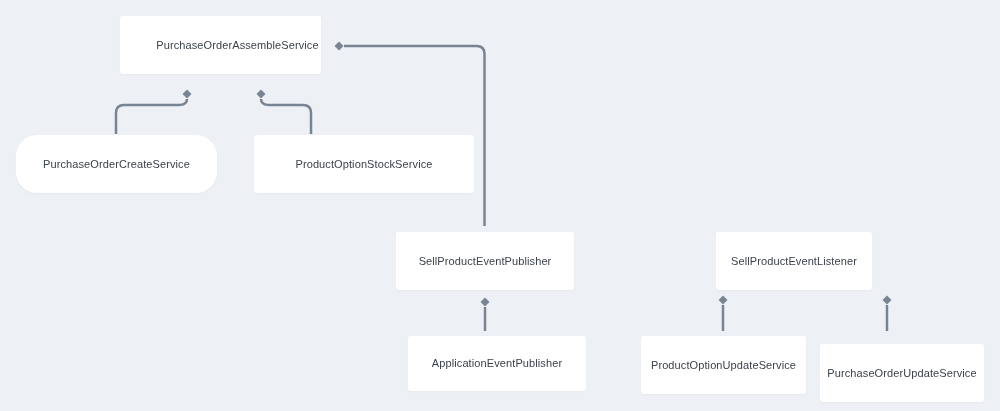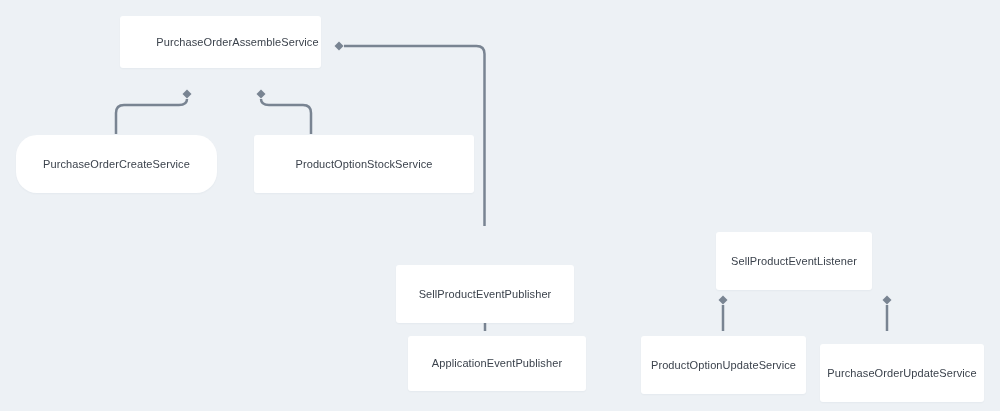--- a/index.html
+++ b/index.html
@@ -64,30 +64,30 @@
       <path class="edge-line" d="M 484.5 226 L 484.5 54 Q 484.5 46 476.5 46 L 344 46"></path>
       <path class="edge-arrow" d="M 339 41.5 L 343.5 46 L 339 50.5 L 334.5 46 Z"></path>
       <path class="edge-line" d="M 485 331 L 485 307"></path>
       <path class="edge-arrow" d="M 485 297.5 L 489.5 302 L 485 306.5 L 480.5 302 Z"></path>
       <path class="edge-line" d="M 723 331 L 723 305"></path>
       <path class="edge-arrow" d="M 723 295.5 L 727.5 300 L 723 304.5 L 718.5 300 Z"></path>
       <path class="edge-line" d="M 887 331 L 887 305"></path>
       <path class="edge-arrow" d="M 887 295.5 L 891.5 300 L 887 304.5 L 882.5 300 Z"></path>
     </svg>
   <div id="nodes-layer">
-      <div class="node" style="left: 120px; top: 16px; width: 201px; height: 52px; padding-left: 34px;">
+      <div class="node" style="left: 120px; top: 16px; width: 201px; height: 58px; padding-left: 34px;">
         <span class="node-label">PurchaseOrderAssembleService</span>
       </div>
       <div class="node" style="left: 16px; top: 135px; width: 201px; height: 58px; border-radius: 21px;">
         <span class="node-label">PurchaseOrderCreateService</span>
       </div>
       <div class="node" style="left: 254px; top: 135px; width: 220px; height: 58px;">
         <span class="node-label">ProductOptionStockService</span>
       </div>
-      <div class="node" style="left: 396px; top: 232px; width: 178px; height: 58px; margin-top: 33px;">
+      <div class="node" style="left: 396px; top: 232px; width: 178px; height: 58px;">
         <span class="node-label">SellProductEventPublisher</span>
       </div>
       <div class="node" style="left: 716px; top: 232px; width: 156px; height: 58px;">
         <span class="node-label">SellProductEventListener</span>
       </div>
       <div class="node" style="left: 408px; top: 336px; width: 178px; height: 55px;">
         <span class="node-label">ApplicationEventPublisher</span>
       </div>
       <div class="node" style="left: 641px; top: 336px; width: 165px; height: 58px;">
         <span class="node-label">ProductOptionUpdateService</span>

